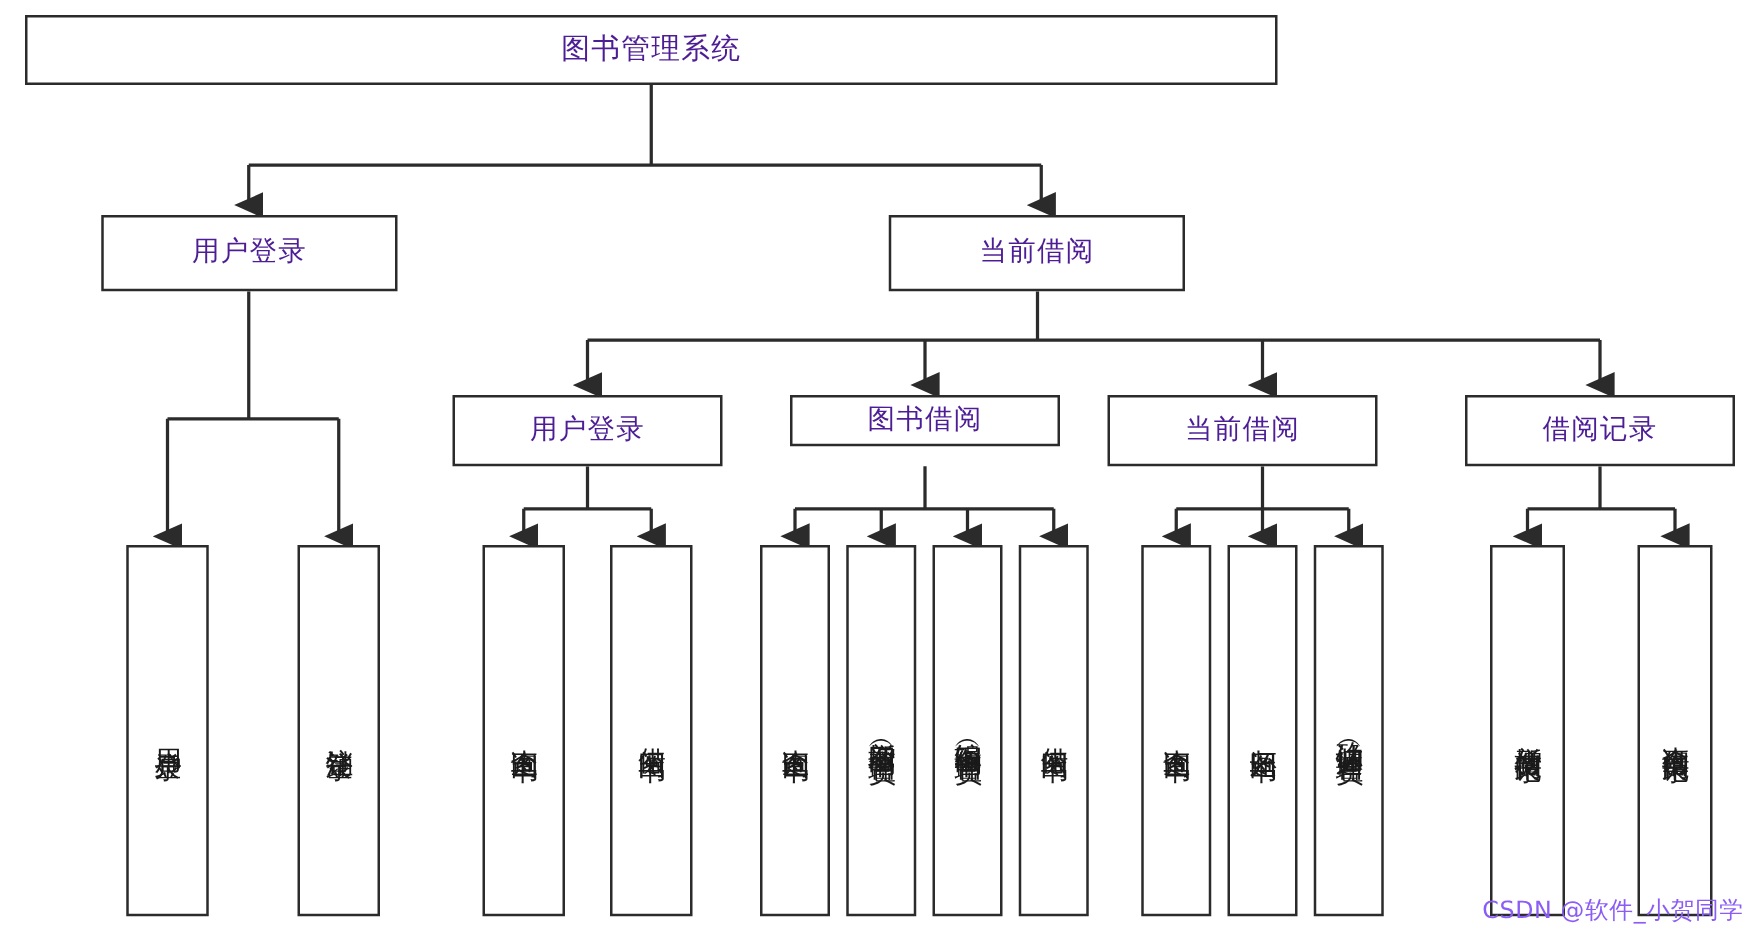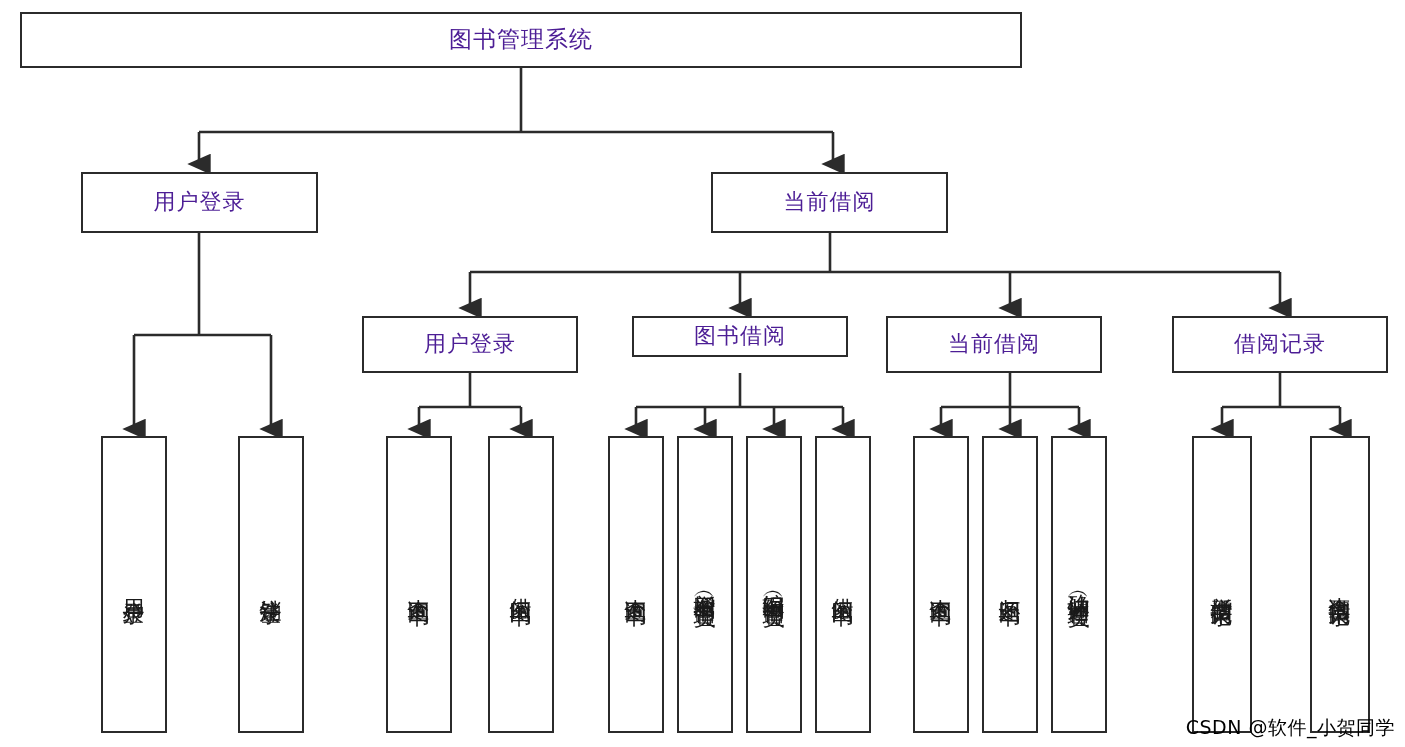--- a/index.html
+++ b/index.html
@@ -67,21 +67,21 @@
     height: 100%;
     display: flex;
     align-items: center;
     justify-content: center;
   }
   .watermark {
     position: absolute;
     right: 10px;
     bottom: 6px;
     font-size: 19px;
-    color: #000000;
+    color: #8b5cf6;
     letter-spacing: 0.5px;
     white-space: nowrap;
     pointer-events: none;
   }
 </style>
 </head>
 <body>
 
 <div id="diagram-root">
 

